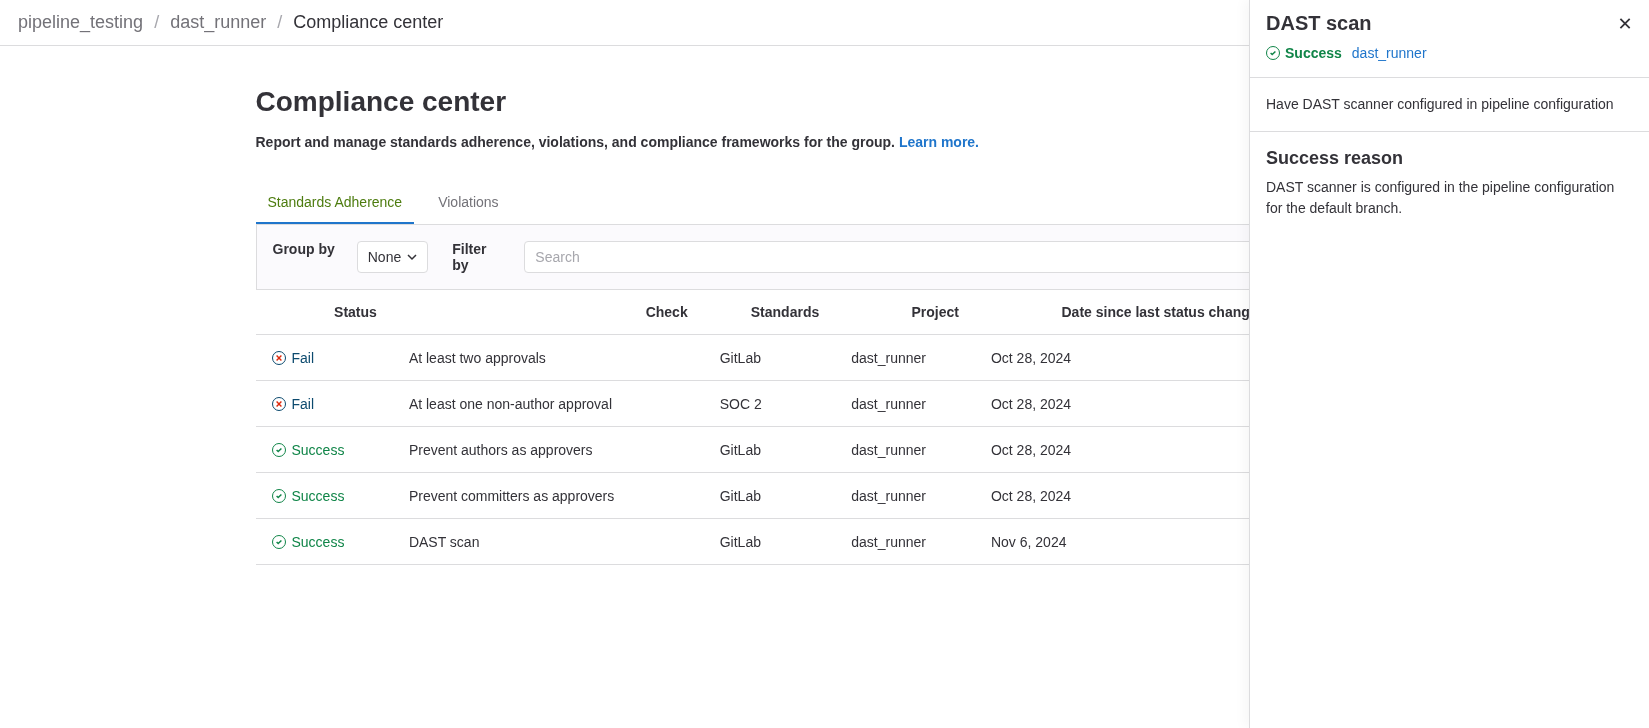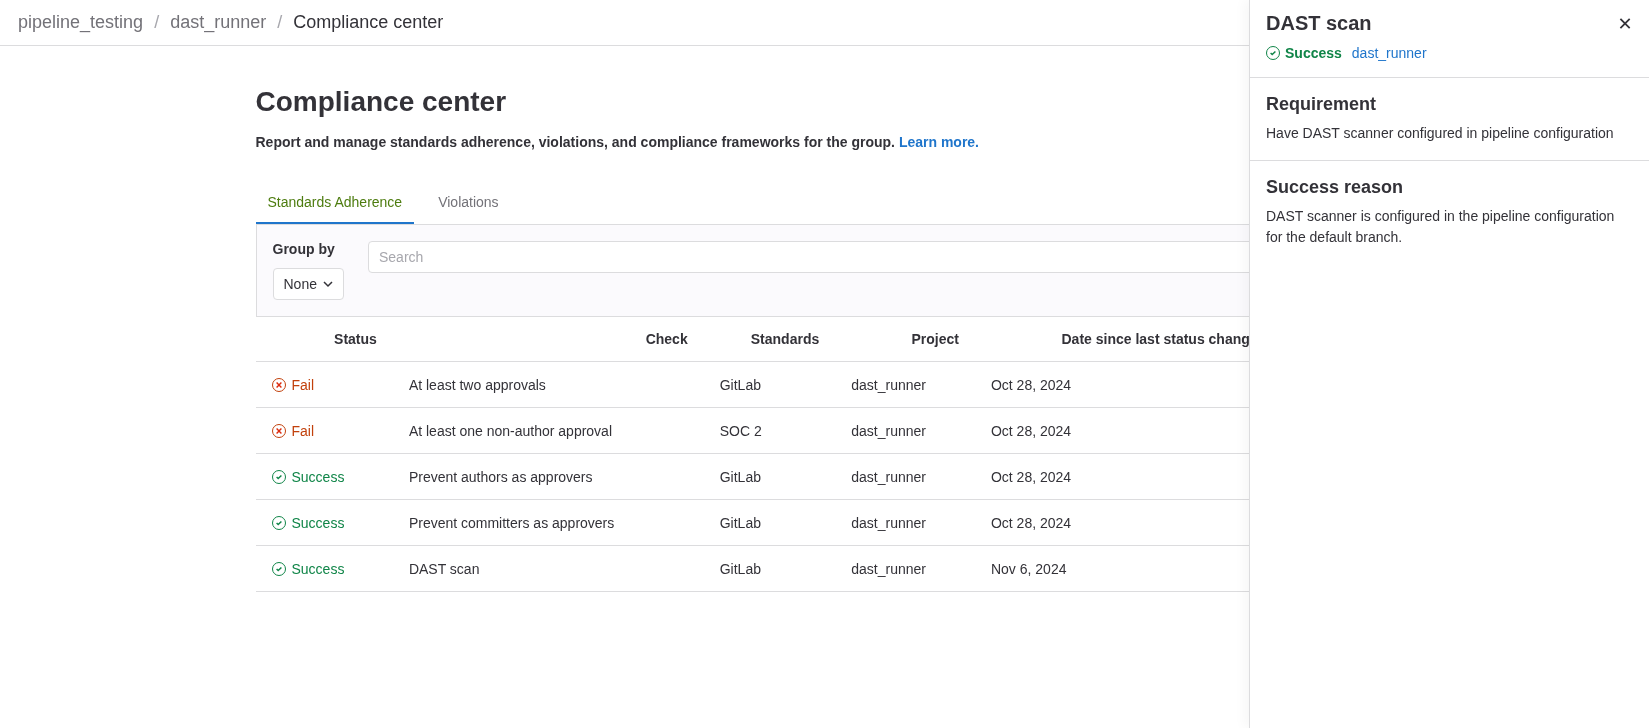--- a/index.html
+++ b/index.html
@@ -30,21 +30,21 @@
     .tab { padding: 12px 12px; font-size: 14px; color: #737278; cursor: pointer; border-bottom: 2px solid transparent; font-weight: 400; }
     .tab.active { color: #4d7c0f; font-weight: 400; border-bottom-color: #1f75cb; }
     .filters {
       display: flex;
       gap: 24px;
       padding: 16px;
       border: 1px solid #dcdcde;
       border-top: none;
       background: #fbfafd;
     }
-    .filter-group { display: flex; flex-direction: column; gap: 11px; }
+    .filter-group { display: flex; flex-direction: row; gap: 22px; }
     .filter-group.grow { flex: 1; }
     .filter-label { font-size: 14px; font-weight: 600; color: #333238; }
     .dropdown {
       border: 1px solid #dcdcde;
       border-radius: 4px;
       padding: 7px 10px;
       background: #fff;
       cursor: pointer;
       display: inline-flex;
       align-items: center;
@@ -71,21 +71,21 @@
       color: #333238;
     }
     tbody td {
       padding: 14px 16px;
       border-bottom: 1px solid #dcdcde;
       font-size: 14px;
       color: #333238;
       vertical-align: middle;
     }
     .status-cell { display: inline-flex; align-items: center; gap: 6px; }
-    .status-fail { color: #c2410c; }
+    .status-fail { color: #0c4a6e; }
     .status-success { color: #108548; }
     .circle-icon { width: 14px; height: 14px; border-radius: 50%; border: 1.5px solid currentColor; display: inline-flex; align-items: center; justify-content: center; font-size: 9px; line-height: 1; }
     .view-details { color: #1f75cb; text-decoration: none; cursor: pointer; }
     .view-details.selected {
       border: 2px solid #428fdc;
       padding: 1px 3px;
       border-radius: 3px;
     }
     .side-panel {
       position: fixed;
@@ -152,20 +152,21 @@
     <div class="filter-group">
       <label class="filter-label">Group by</label>
       <div class="dropdown">
         <span>None</span>
         <svg class="chev" viewBox="0 0 10 10">
             <path d="M1 3 L5 7 L9 3" stroke="#333238" stroke-width="1.5" fill="none"></path>
           </svg>
       </div>
     </div>
     <div class="filter-group grow">
+      <label class="filter-label">Filter by</label>
       <input class="search-input" placeholder="Search" style="">
     </div>
   </div>
 
   <table>
     <thead>
       <tr>
         <th>Status</th>
         <th>Check</th>
         <th>Standards</th>
@@ -266,20 +267,19 @@
           <svg width="8" height="8" viewBox="0 0 10 10">
               <path d="M2 5 L4 7 L8 3" stroke="#108548" stroke-width="1.8" fill="none"></path>
             </svg>
         </span>
         <span>Success</span>
       </span>
       <a class="panel-link">dast_runner</a>
     </div>
   </div>
   <div class="panel-section">
-    <h3>Requirement</h3>
     <p>Have DAST scanner configured in pipeline configuration</p>
   </div>
   <div class="panel-section">
     <h3>Success reason</h3>
     <p>DAST scanner is configured in the pipeline configuration for the default branch.</p>
   </div>
 </aside>
 
 </body></html>

